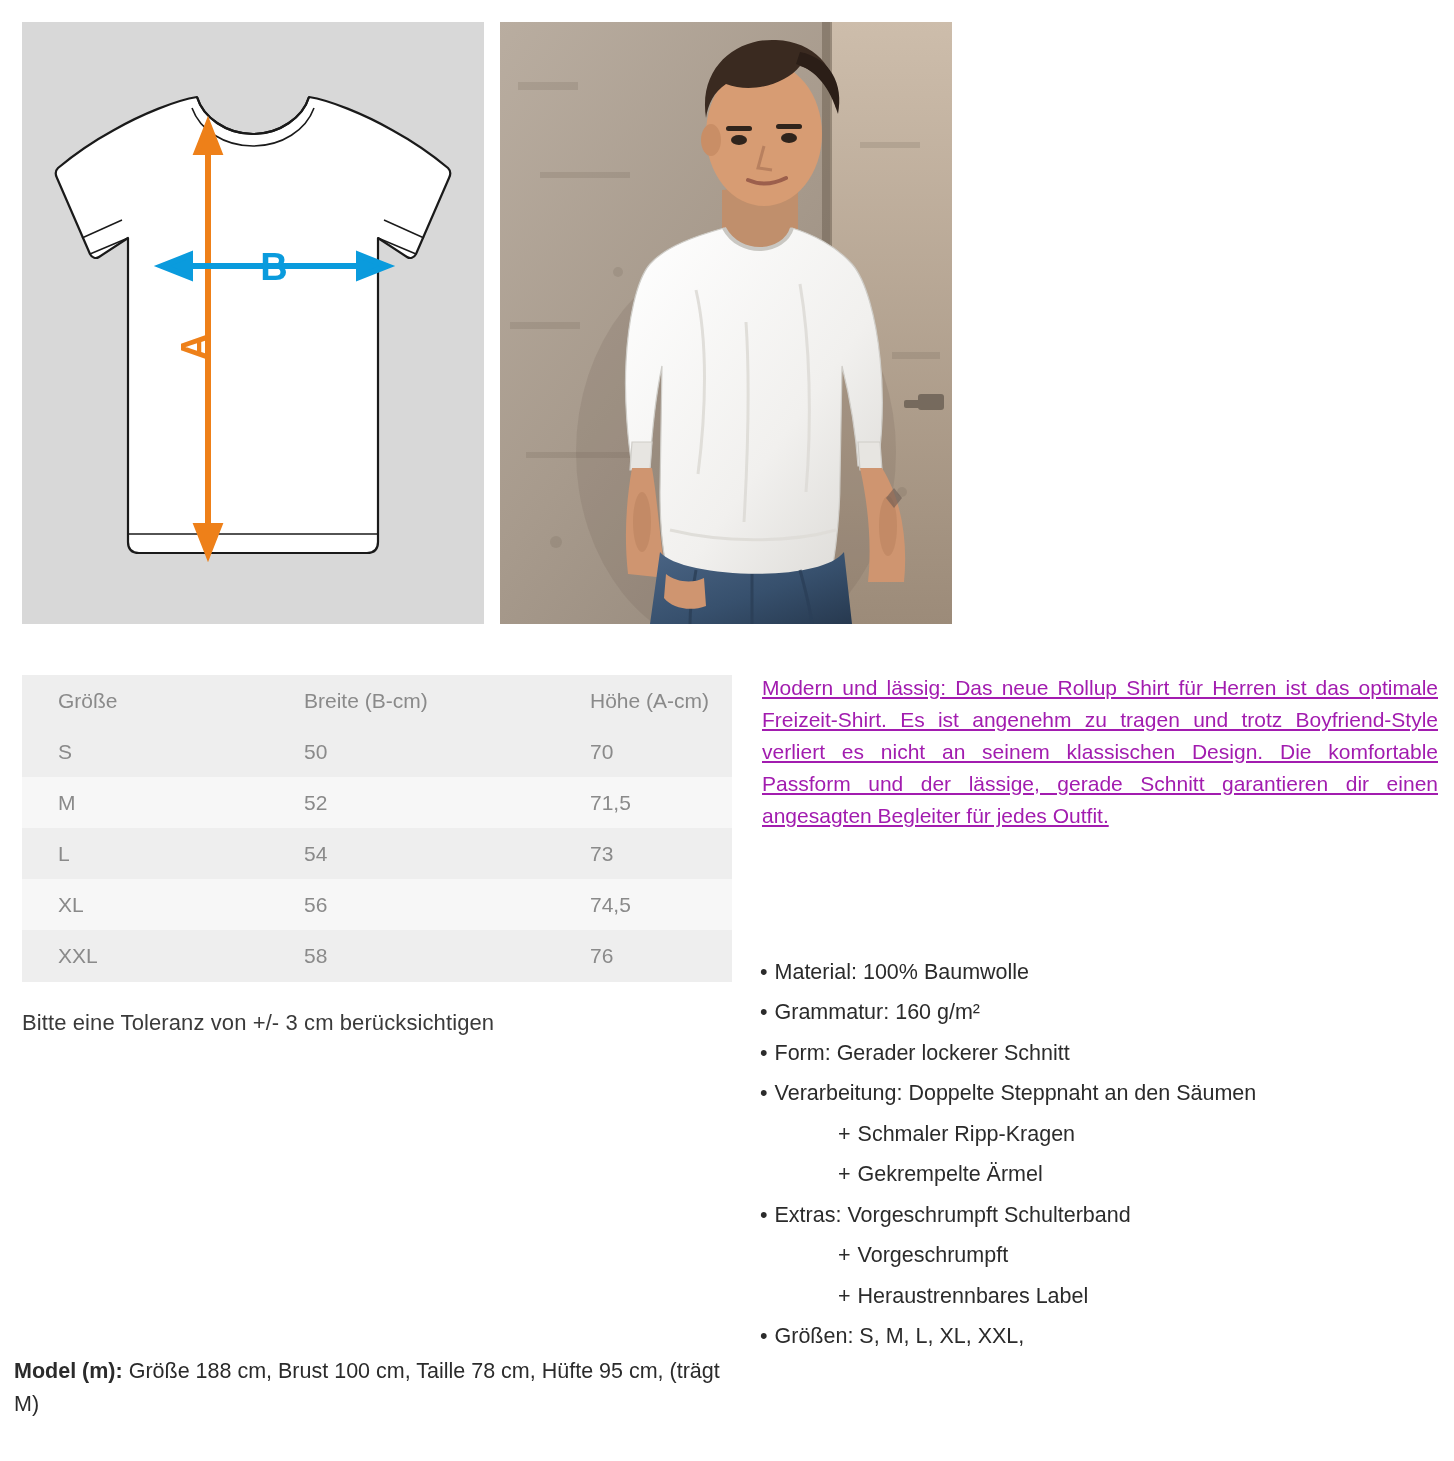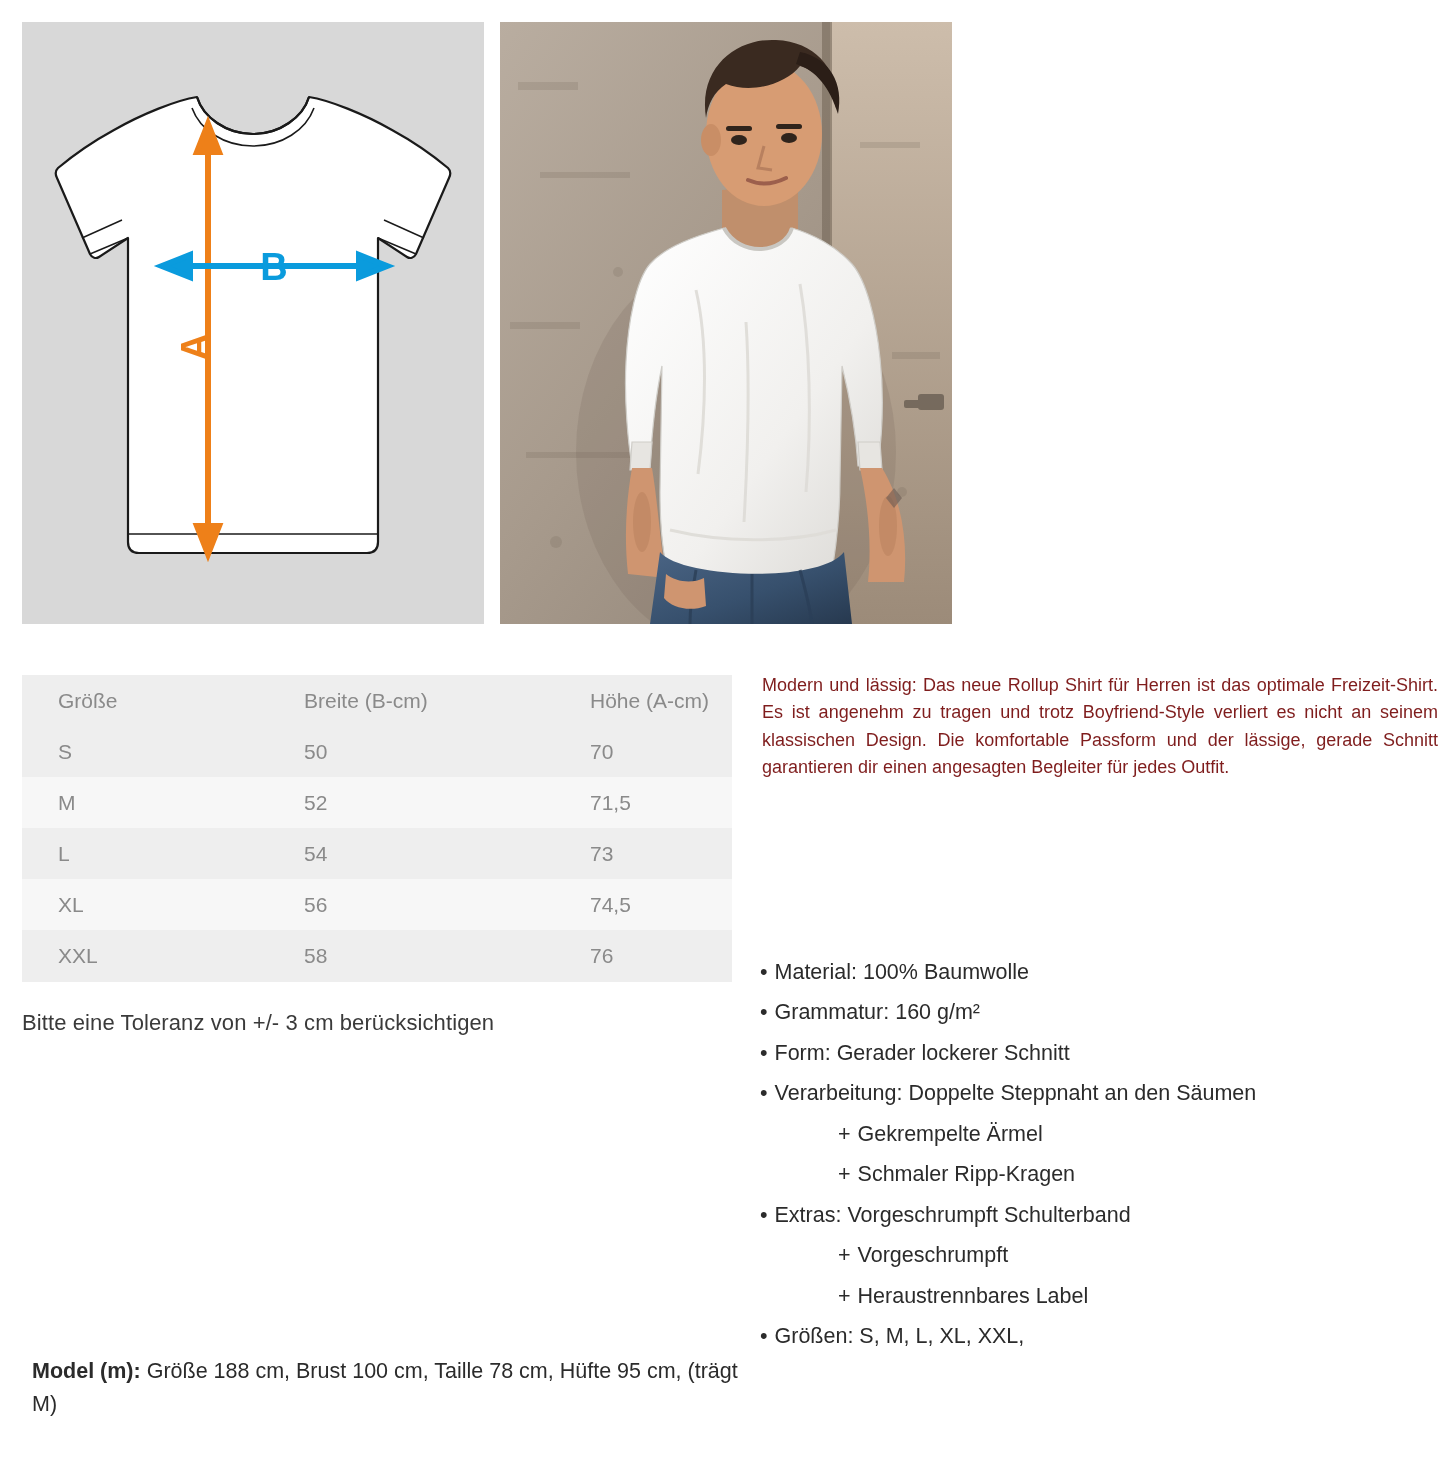--- a/index.html
+++ b/index.html
@@ -81,39 +81,40 @@
     position: absolute;
     left: 22px;
     top: 1010px;
     font-size: 22px;
     color: #3a3a3a;
     letter-spacing: .1px;
   }
 
   .model-note {
     position: absolute;
-    left: 32px;
+    left: 14px;
     top: 1355px;
     width: 720px;
     font-size: 21.5px;
     line-height: 1.55;
     color: #2b2b2b;
   }
   .model-note b { font-weight: bold; }
 
   
   .description {
     position: absolute;
     left: 762px;
     top: 672px;
     width: 676px;
-    font-size: 18px;
+    font-size: 21px;
     line-height: 1.52;
-    color: #7f1d1d;
+    color: #a21caf;
     text-align: justify;
+    text-decoration: underline;
   }
 
   .spec-list {
     position: absolute;
     left: 760px;
     top: 952px;
     width: 690px;
     font-size: 21.5px;
     line-height: 1.0;
     color: #2b2b2b;
@@ -330,19 +331,19 @@
   <b>Model (m):</b><span> Größe 188 cm, Brust 100 cm, Taille 78 cm, Hüfte 95 cm, (trägt M)</span>
 </div>
 
 <div class="description">Modern und lässig: Das neue Rollup Shirt für Herren ist das optimale Freizeit-Shirt. Es ist angenehm zu tragen und trotz Boyfriend-Style verliert es nicht an seinem klassischen Design. Die komfortable Passform und der lässige, gerade Schnitt garantieren dir einen angesagten Begleiter für jedes Outfit.</div>
 
 <div class="spec-list">
   <span class="row"><span class="bullet">•</span><span>Material: 100% Baumwolle</span></span>
   <span class="row"><span class="bullet">•</span><span>Grammatur: 160 g/m²</span></span>
   <span class="row"><span class="bullet">•</span><span>Form: Gerader lockerer Schnitt</span></span>
   <span class="row"><span class="bullet">•</span><span>Verarbeitung: Doppelte Steppnaht an den Säumen</span></span>
+  <span class="row indent1"><span class="bullet">+</span><span>Schmaler Ripp-Kragen</span></span>
   <span class="row indent1"><span class="bullet">+</span><span>Gekrempelte Ärmel</span></span>
-  <span class="row indent1"><span class="bullet">+</span><span>Schmaler Ripp-Kragen</span></span>
   <span class="row"><span class="bullet">•</span><span>Extras: Vorgeschrumpft Schulterband</span></span>
   <span class="row indent1"><span class="bullet">+</span><span>Vorgeschrumpft</span></span>
   <span class="row indent1"><span class="bullet">+</span><span>Heraustrennbares Label</span></span>
   <span class="row"><span class="bullet">•</span><span>Größen:  S, M, L, XL, XXL,</span></span>
 </div>
 
 </body></html>

